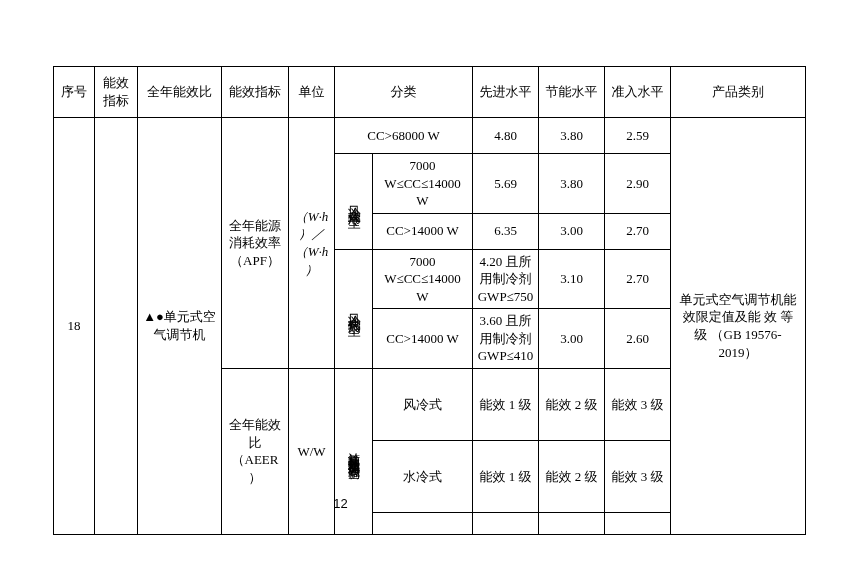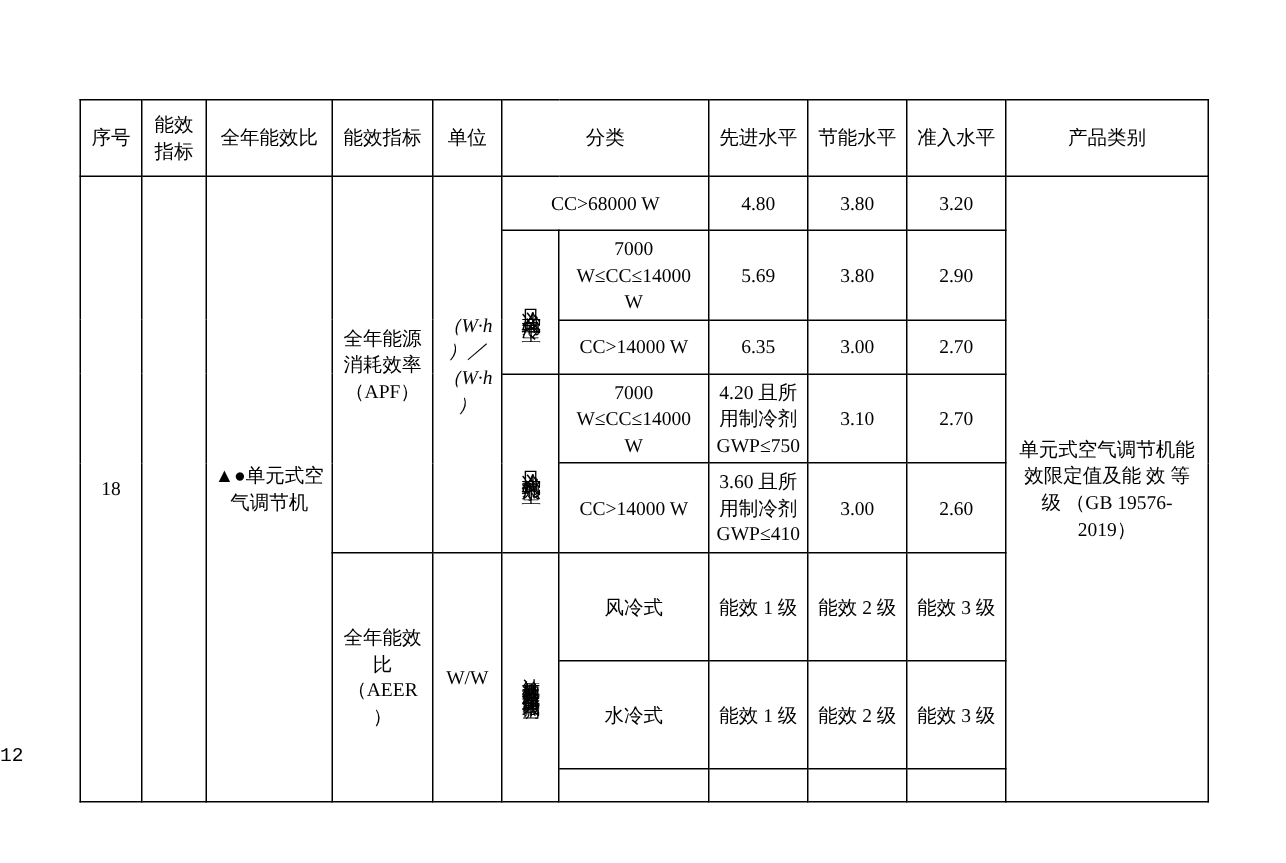--- a/index.html
+++ b/index.html
@@ -78,23 +78,23 @@
   }
   .small-vert {
     font-size: 12px;
     letter-spacing: 1px;
   }
   .page-number {
     position: absolute;
     left: 0;
     top: 484px;
     width: 681px;
-    text-align: left;
-    font-size: 13px;
-    font-family: Liberation Mono, monospace;
+    text-align: center;
+    font-size: 13px;
+    font-family: Liberation Sans, sans-serif;
   }
   .v-col-inner {
     height: 100%;
     display: flex;
     align-items: center;
     justify-content: center;
   }
 </style>
 </head>
 <body>
@@ -133,21 +133,21 @@
 
       <tr style="height:36px">
         <td rowspan="8">18</td>
         <td rowspan="8"></td>
         <td rowspan="8" class="prodname">▲●单元式空气调节机</td>
         <td rowspan="5" class="prodname">全年能源消耗效率（APF）</td>
         <td rowspan="5" class="unit-apf">（W·h）／（W·h）</td>
         <td colspan="2" class="cell-left pad-lr">CC&gt;68000 W</td>
         <td>4.80</td>
         <td>3.80</td>
-        <td>3.20</td>
+        <td>2.59</td>
         <td rowspan="8" class="ref">单元式空气调节机能效限定值及能 效 等 级 （GB 19576-2019）</td>
       </tr>
 
       <tr style="height:44px">
         <td rowspan="2">
           <div class="v-col-inner">
                 <span class="vert">风冷式单冷型</span>
               </div>
         </td>
         <td class="cell-left pad-lr">7000 W≤CC≤14000 W</td>

